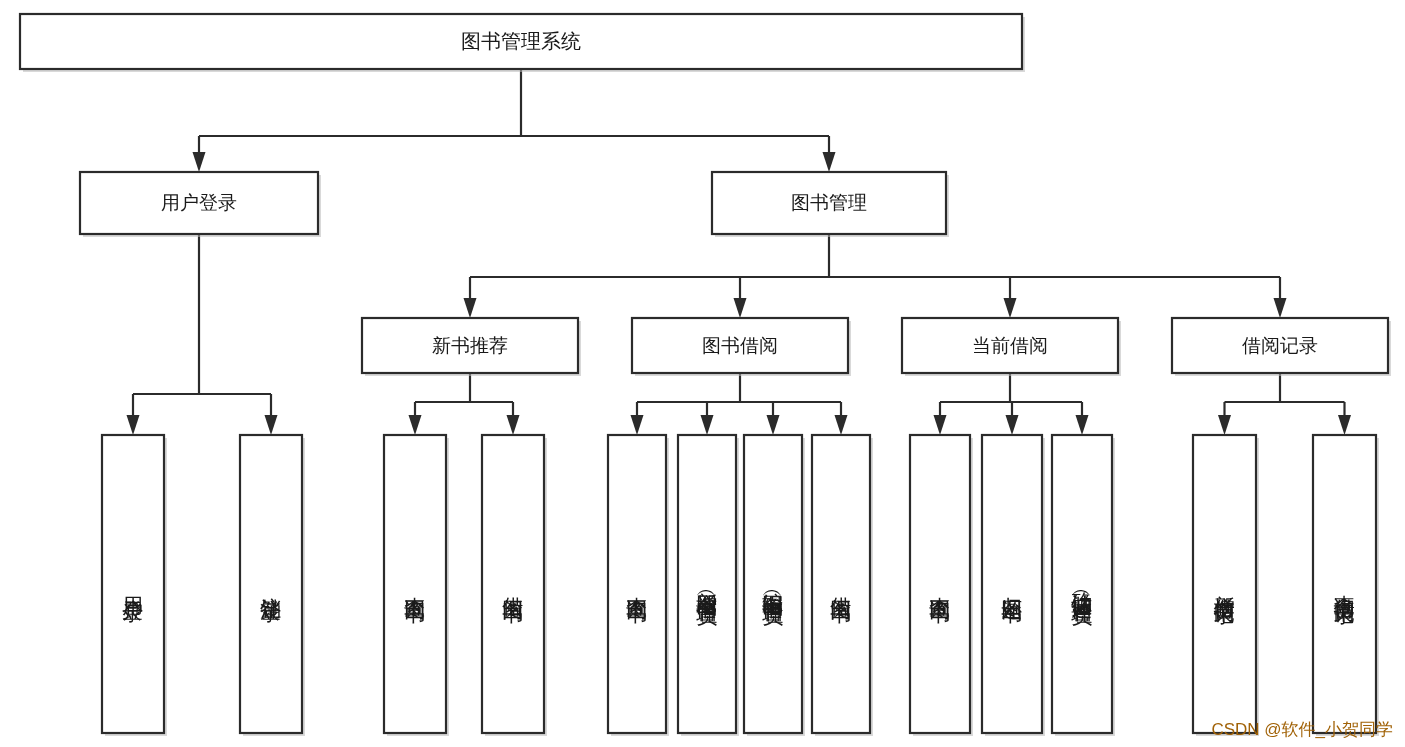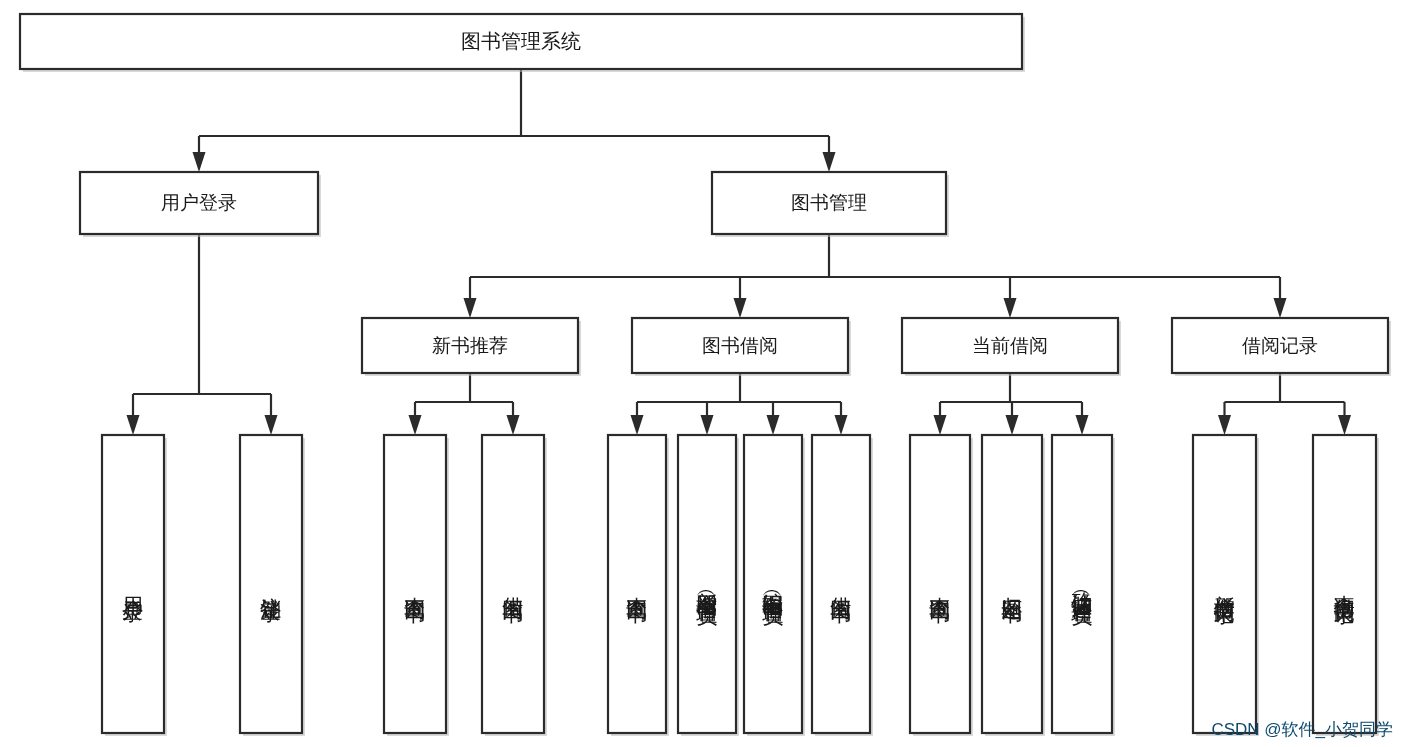--- a/index.html
+++ b/index.html
@@ -76,21 +76,21 @@
     white-space: nowrap;
     pointer-events: none;
     user-select: none;
   }
   #watermark {
     position: absolute;
     right: 12px;
     bottom: 6px;
     font-family: "Liberation Sans", "DejaVu Sans", sans-serif;
     font-size: 17px;
-    color: #0c4a6e;
+    color: #a16207;
     white-space: nowrap;
     user-select: none;
   }
 </style>
 </head>
 <body>
 
 <div id="diagram-root">
   <svg id="tree-svg" viewBox="0 0 1405 747" xmlns="http://www.w3.org/2000/svg">
     <g id="edges-layer">

